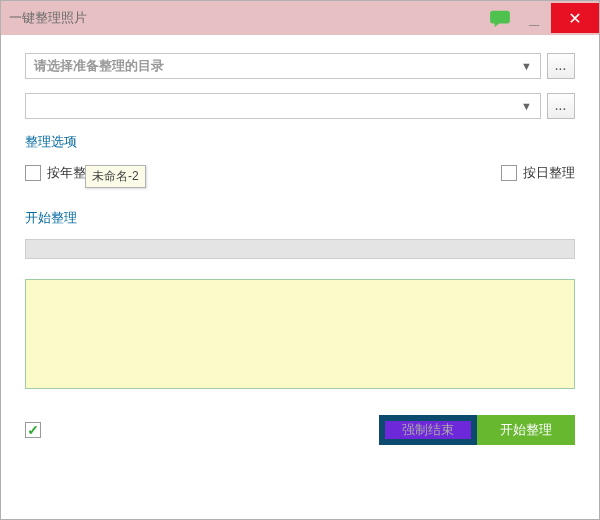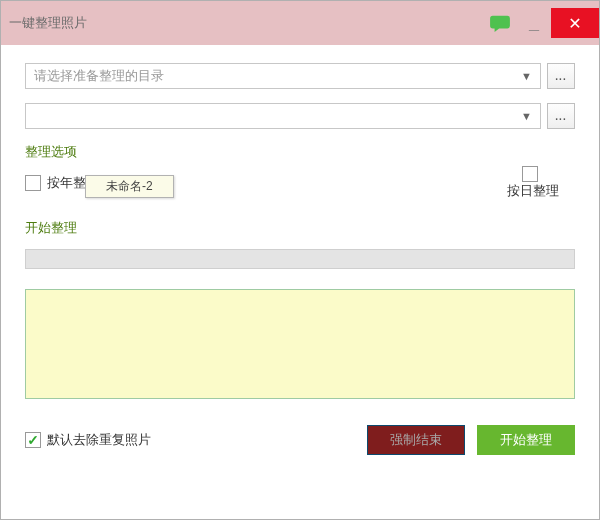--- a/index.html
+++ b/index.html
@@ -1,42 +1,42 @@
 <!DOCTYPE html>
 <html><head>
   <meta charset="utf-8">
   <style>
     * { margin: 0; padding: 0; box-sizing: border-box; font-family: "Microsoft YaHei", Arial, sans-serif; }
     body { width: 600px; height: 520px; background: #fff; border: 1px solid #b0b0b0; }
-    .titlebar { height: 44px; background: #e6c0c3; display: flex; align-items: center; }
+    .titlebar { height: 34px; background: #e6c0c3; display: flex; align-items: center; }
     .titlebar .title { flex: 1; color: #6b6b6b; font-size: 13px; padding-left: 8px; }
     .titlebar .tb-btn { width: 34px; height: 30px; display: flex; align-items: center; justify-content: center; cursor: pointer; }
     .titlebar .close { width: 48px; background: #e81123; color: #fff; font-size: 16px; }
     .titlebar .min { color: #7a7a7a; font-size: 18px; font-weight: bold; line-height: 10px; }
     .speech-icon svg { width: 22px; height: 18px; }
     .content { padding: 18px 24px 16px 24px; }
     .path-row { display: flex; gap: 6px; margin-bottom: 14px; }
-    .path-input { flex: 1; height: 26px; border: 1px solid #c7c7c7; font-size: 13px; color: #999; padding: 0 8px; display: flex; align-items: center; background: #fff; }
+    .path-input { flex: 1; height: 26px; border: 1px solid #c7c7c7; font-size: 13px; color: #999; padding: 0 8px; display: flex; align-items: center; background: #fff; font-weight: bold; }
     .path-input .caret { margin-left: auto; color: #666; font-size: 11px; }
     .browse-btn { width: 28px; height: 26px; border: 1px solid #bfbfbf; background: linear-gradient(#fdfdfd,#efefef); display: flex; align-items: center; justify-content: center; cursor: pointer; color: #555; letter-spacing: 1px; font-weight: bold; font-size: 10px; }
-    .section-label { font-size: 13px; color: #4d7c0f; margin: 12px 0 12px 0; }
+    .section-label { font-size: 13px; color: #0369a1; margin: 12px 0 12px 0; }
     .options-row { display: flex; align-items: center; margin-bottom: 12px; position: relative; }
     .chk { display: flex; align-items: center; font-size: 13px; color: #333; cursor: pointer; }
     .chk .box { width: 16px; height: 16px; border: 1px solid #999; margin-right: 6px; display: flex; align-items: center; justify-content: center; background: #fff; }
     .chk.checked .box::after { content: "✓"; color: #2fa82f; font-weight: bold; font-size: 14px; line-height: 14px; }
     .opt-year { position: absolute; left: 0; }
     .opt-month { position: absolute; left: 240px; }
-    .opt-day { position: absolute; right: 16px; flex-direction: column; }
-    .tooltip { position: absolute; left: 60px; top: 2px; background: #fbfbe8; border: 1px solid #b2b2b2; font-size: 12px; color: #444; padding: 2px 20px; box-shadow: 1px 1px 2px rgba(0,0,0,0.15); }
+    .opt-day { position: absolute; right: 0; }
+    .tooltip { position: absolute; left: 60px; top: 2px; background: #fbfbe8; border: 1px solid #b2b2b2; font-size: 12px; color: #444; padding: 2px 6px; box-shadow: 1px 1px 2px rgba(0,0,0,0.15); }
     .progress { width: 100%; height: 20px; background: #e4e4e4; border: 1px solid #cfcfcf; margin-bottom: 20px; }
     .details-box { width: 100%; height: 110px; background: #fbfbc9; border: 1px solid #9fcba2; margin-bottom: 18px; }
     .footer { display: flex; align-items: center; padding-top: 8px; }
     .footer .spacer { flex: 1; }
     .btn { width: 98px; height: 30px; display: flex; align-items: center; justify-content: center; font-size: 13px; cursor: pointer; }
-    .btn.disabled { background: #7f1d1d; border: 1px solid #0c4a6e; color: #a9a9a9; cursor: default; margin-right: 12px; }
+    .btn.disabled { background: #6d28d9; border: 6px solid #0c4a6e; color: #a9a9a9; cursor: default; }
     .btn.primary { background: #67b72f; color: #fff; text-align: center; }
     .options-row { height: 20px; }
   </style>
 </head>
 <body>
 
 <div class="titlebar">
   <div class="title">一键整理照片</div>
   <div class="tb-btn speech-icon">
     <svg viewBox="0 0 24 20">
@@ -79,20 +79,19 @@
   </div>
 
   <div class="section-label" style="margin-top:26px;">开始整理</div>
   <div class="progress"></div>
 
   <div class="details-box"></div>
 
   <div class="footer">
     <label class="chk checked">
       <span class="box"></span>
-      <span>默认去除重复照片</span>
     </label>
     <div class="spacer"></div>
     <div class="btn disabled">强制结束</div>
     <div class="btn primary">开始整理</div>
   </div>
 
 </div>
 
 </body></html>

